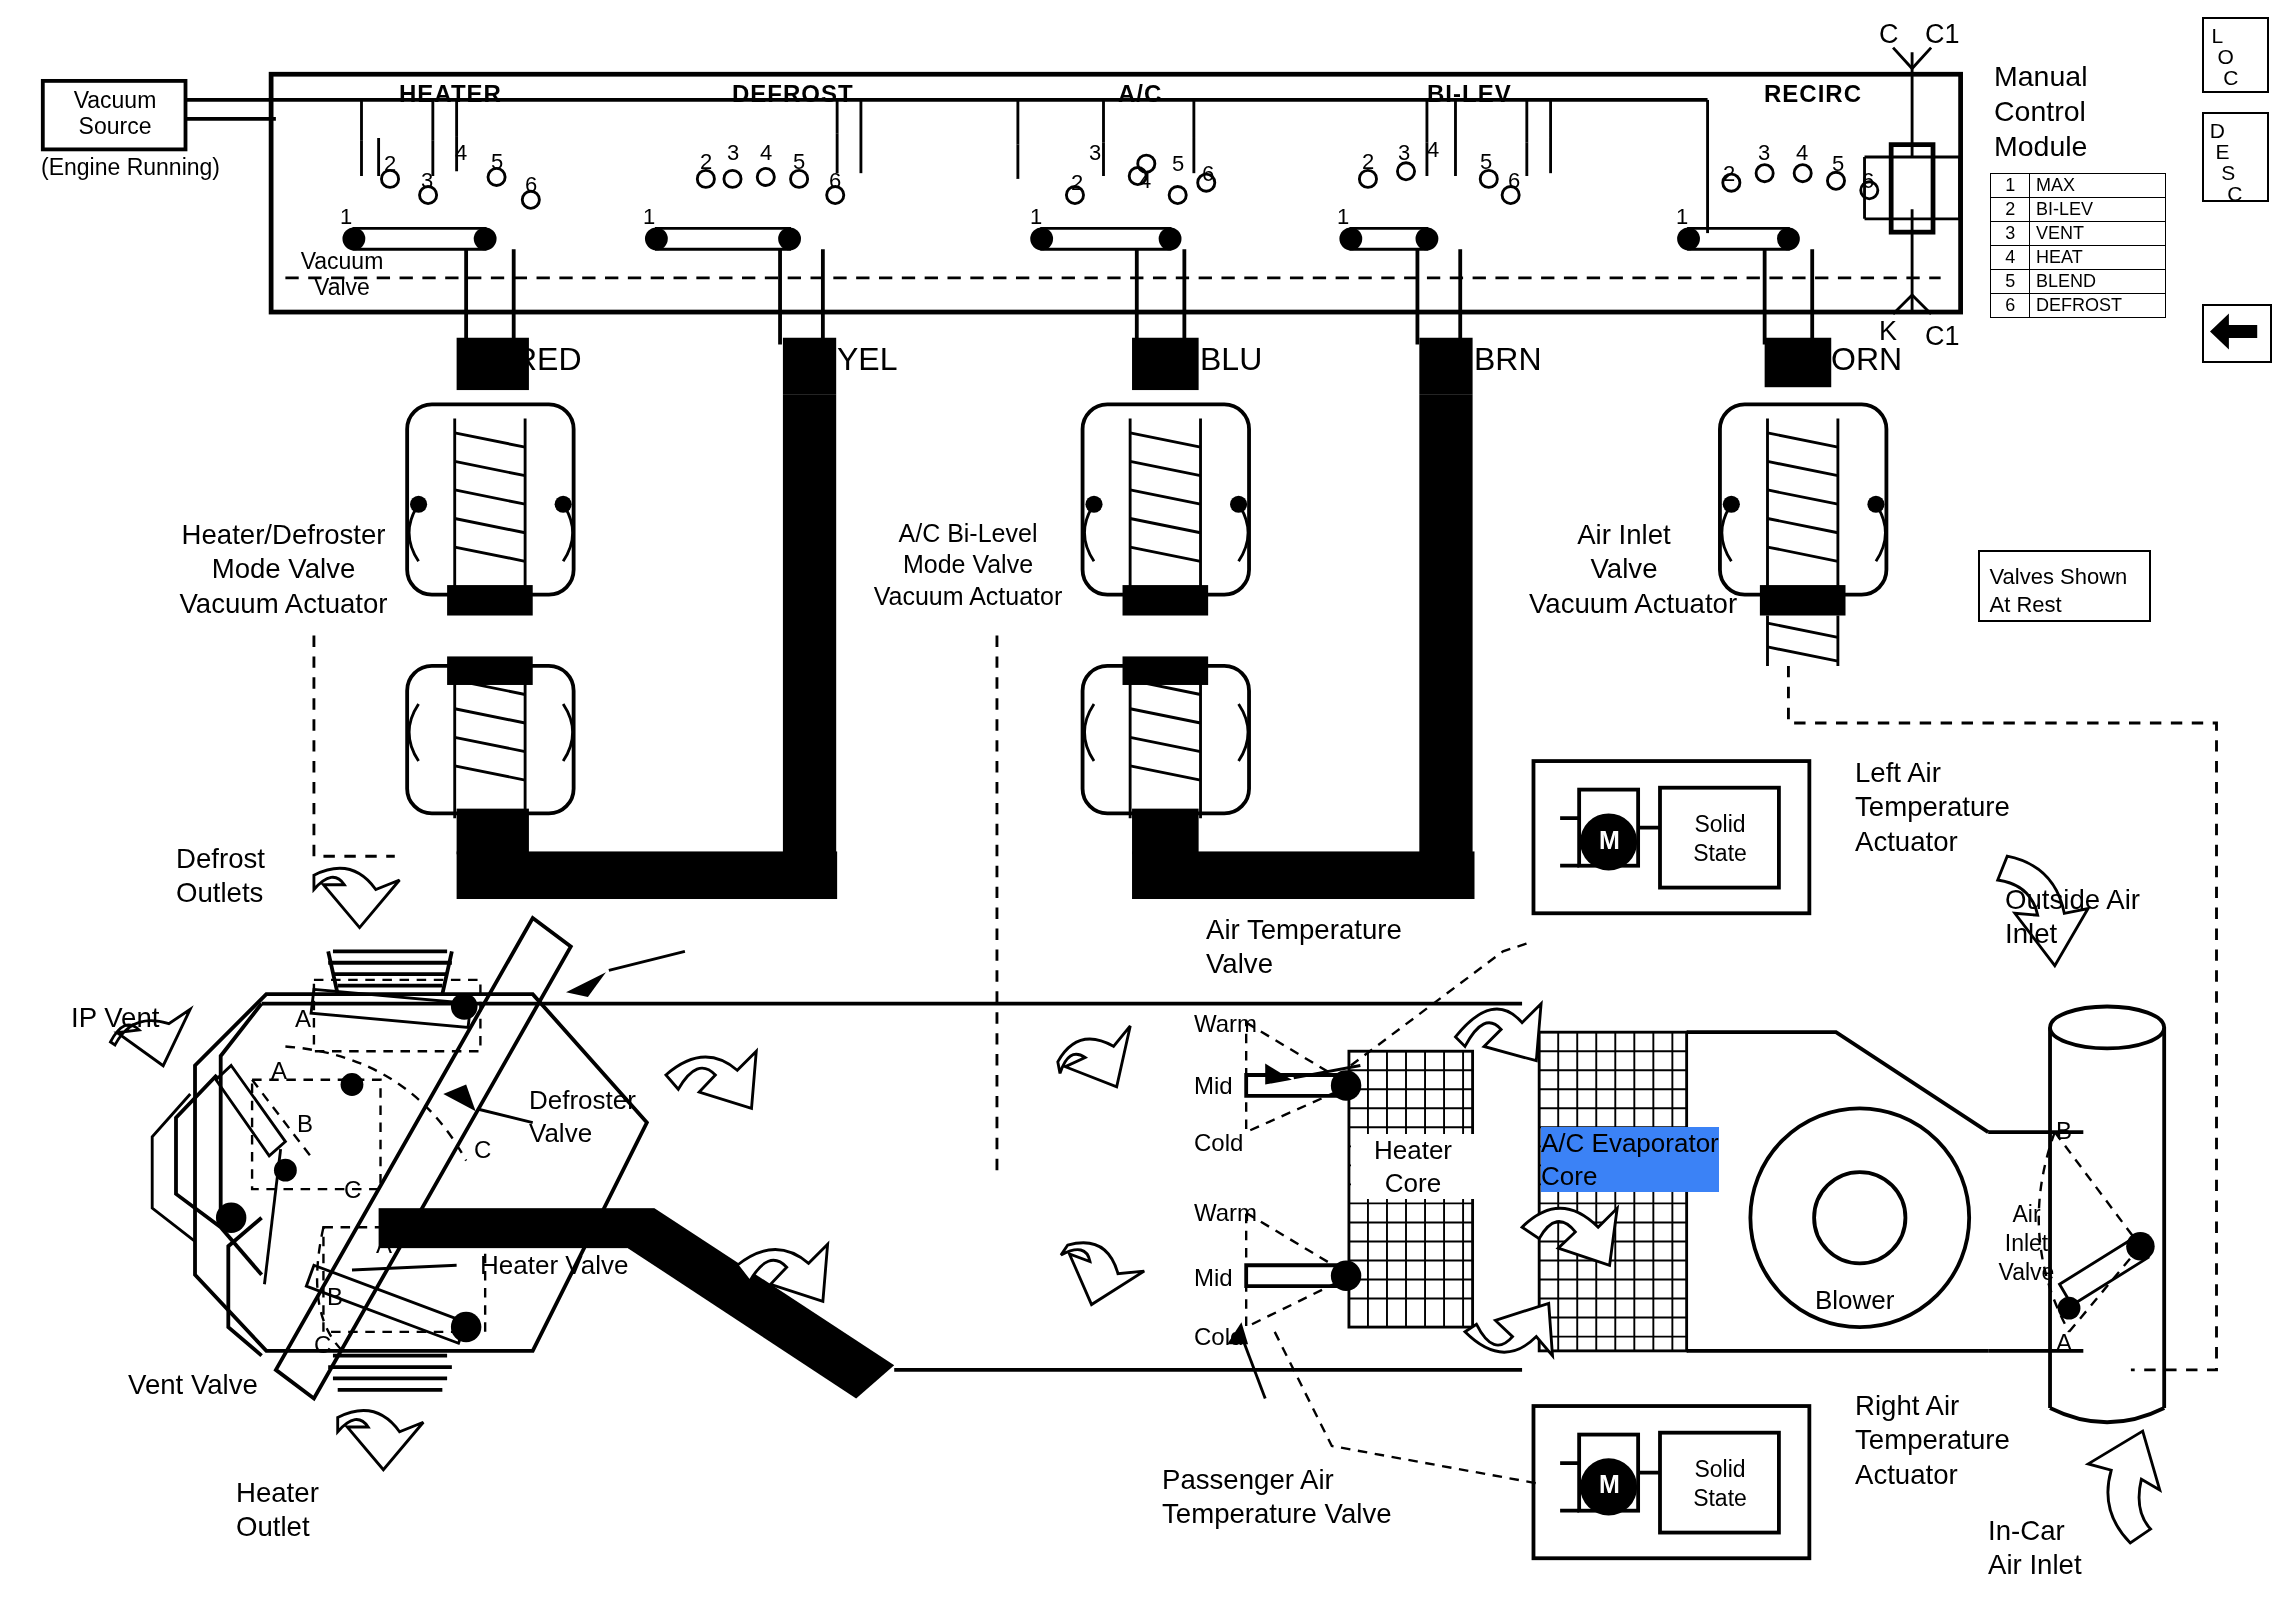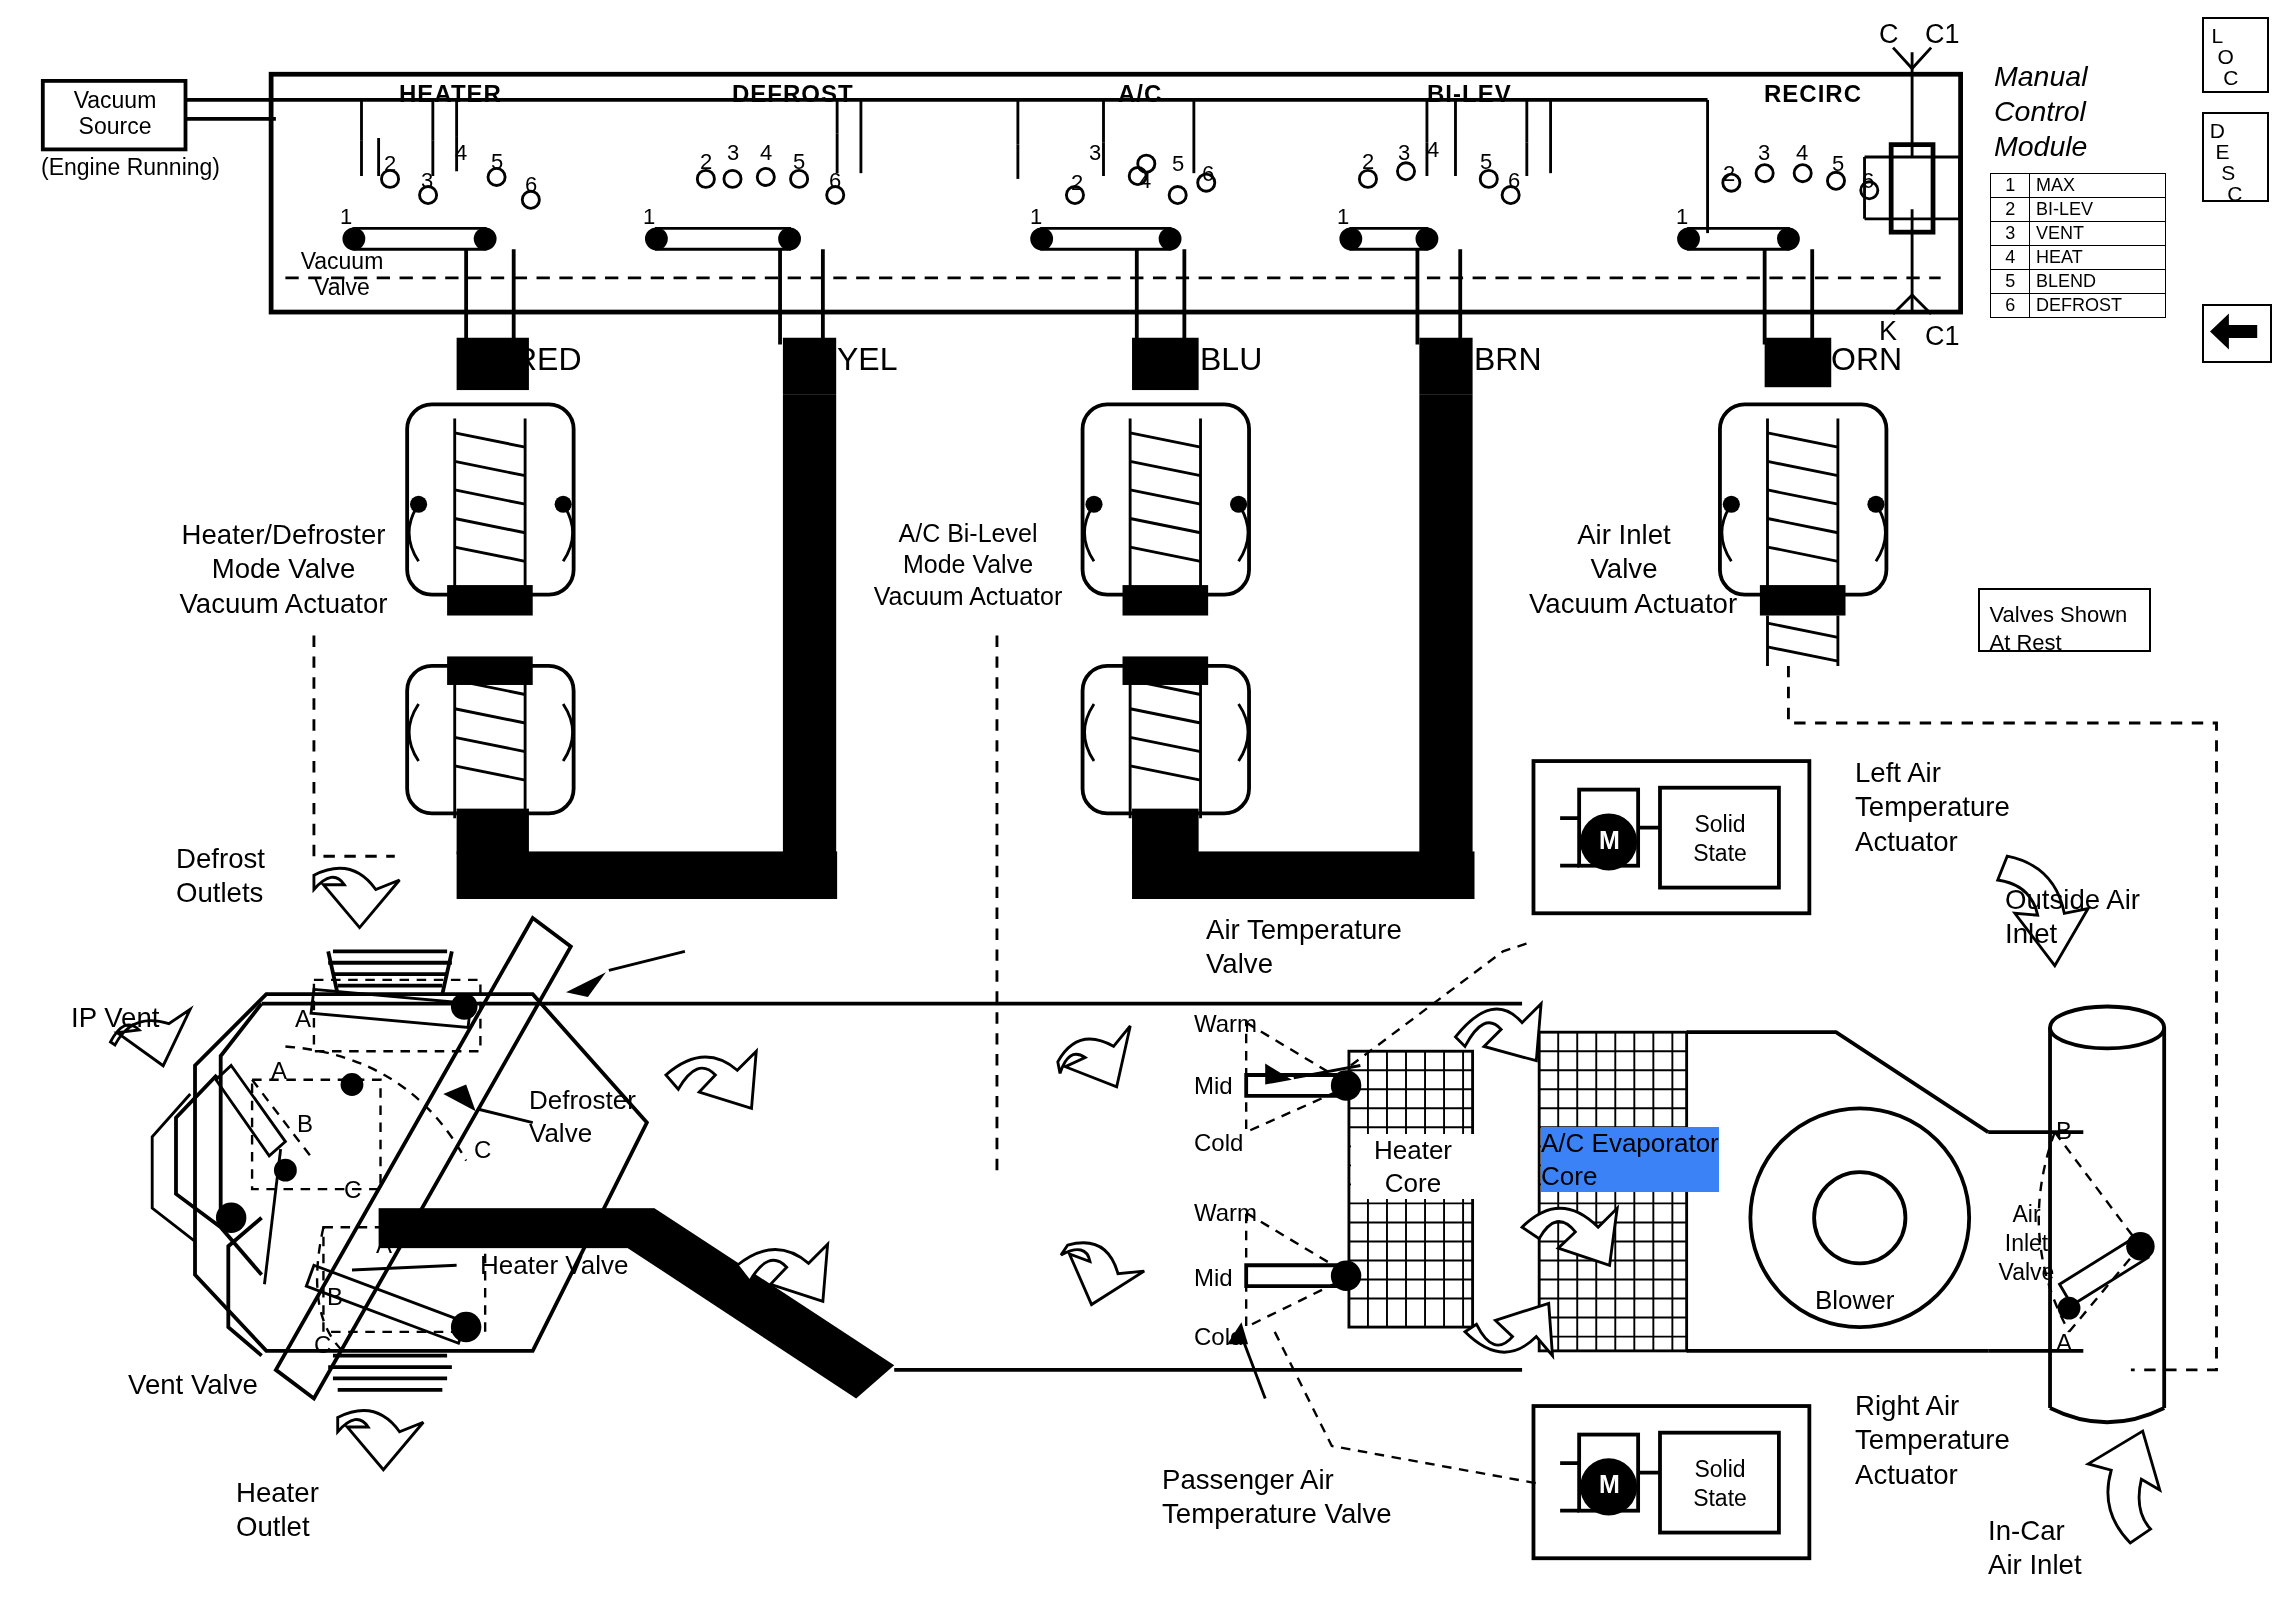--- a/index.html
+++ b/index.html
@@ -380,21 +380,21 @@
 <div class="lbl" style="left:1480px;top:150px;font-size:22px;">5</div>
 <div class="lbl" style="left:1508px;top:169px;font-size:22px;">6</div>
 
 <div class="lbl" style="left:1676px;top:205px;font-size:22px;">1</div>
 <div class="lbl" style="left:1723px;top:162px;font-size:22px;">2</div>
 <div class="lbl" style="left:1758px;top:141px;font-size:22px;">3</div>
 <div class="lbl" style="left:1796px;top:141px;font-size:22px;">4</div>
 <div class="lbl" style="left:1832px;top:152px;font-size:22px;">5</div>
 <div class="lbl" style="left:1862px;top:169px;font-size:22px;">6</div>
 
-<div class="lbl" style="left:1994px;top:59px;font-size:28.5px;line-height:1.22;font-style:italic;">Manual
+<div class="lbl" style="left:1994px;top:59px;font-size:28.5px;line-height:1.22;">Manual
 Control
 Module</div>
 <div class="lbl" style="left:1879px;top:19px;font-size:27px;">C</div>
 <div class="lbl" style="left:1925px;top:19px;font-size:27px;">C1</div>
 <div class="lbl" style="left:1879px;top:316px;font-size:27px;">K</div>
 <div class="lbl" style="left:1925px;top:321px;font-size:27px;">C1</div>
 
 <table class="modes" style="left:1990px;top:173px;width:176px;">
   <tbody>
         <tr>
@@ -434,21 +434,21 @@
  E
   S
    C</div>
 </div>
 <div class="box" style="left:2202px;top:304px;width:70px;height:59px;">
   <svg width="63" height="51" viewBox="0 0 66 54">
     <path d="M56 20 L26 20 L26 8 L6 27 L26 46 L26 34 L56 34 Z" fill="#000"></path>
   </svg>
 </div>
 
-<div class="box" style="left:1978px;top:550px;width:173px;height:64px;margin-top:38px;">
+<div class="box" style="left:1978px;top:550px;width:173px;height:72px;">
   <div class="lbl" style="left:9.5px;top:11.4px;font-size:22px;line-height:1.25;">Valves Shown
 At Rest</div>
 </div>
 
 <div class="lbl" style="left:514px;top:342px;font-size:32px;">RED</div>
 <div class="lbl" style="left:837px;top:342px;font-size:32px;">YEL</div>
 <div class="lbl" style="left:1200px;top:342px;font-size:32px;">BLU</div>
 <div class="lbl" style="left:1474px;top:342px;font-size:32px;">BRN</div>
 <div class="lbl" style="left:1831px;top:342px;font-size:32px;">ORN</div>
 

